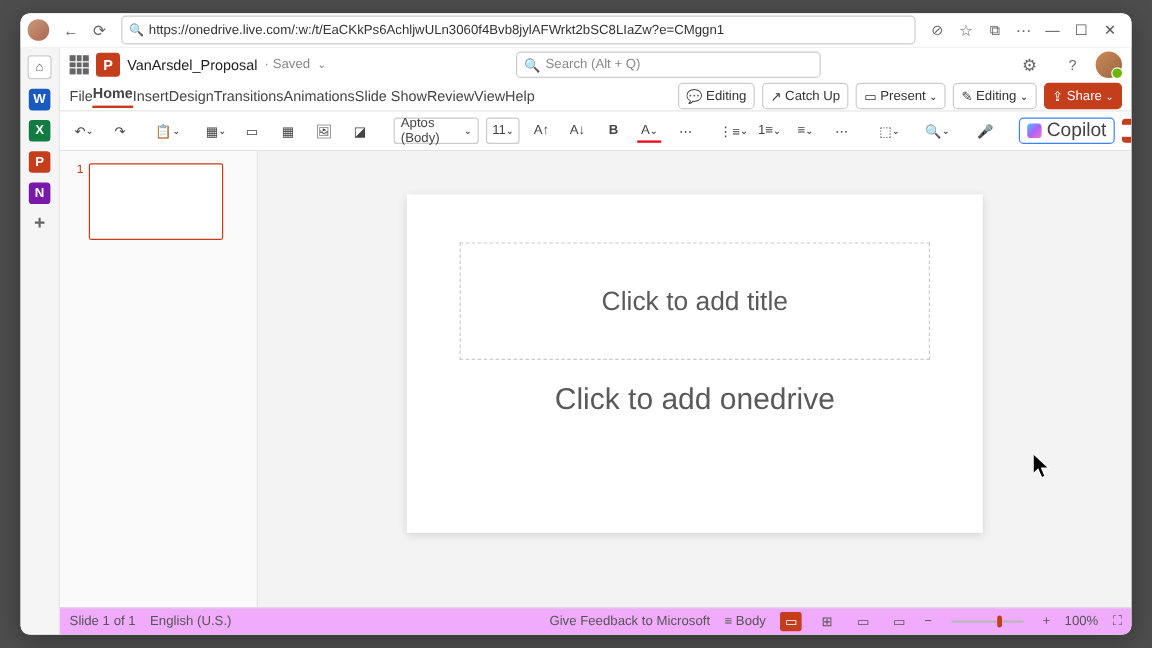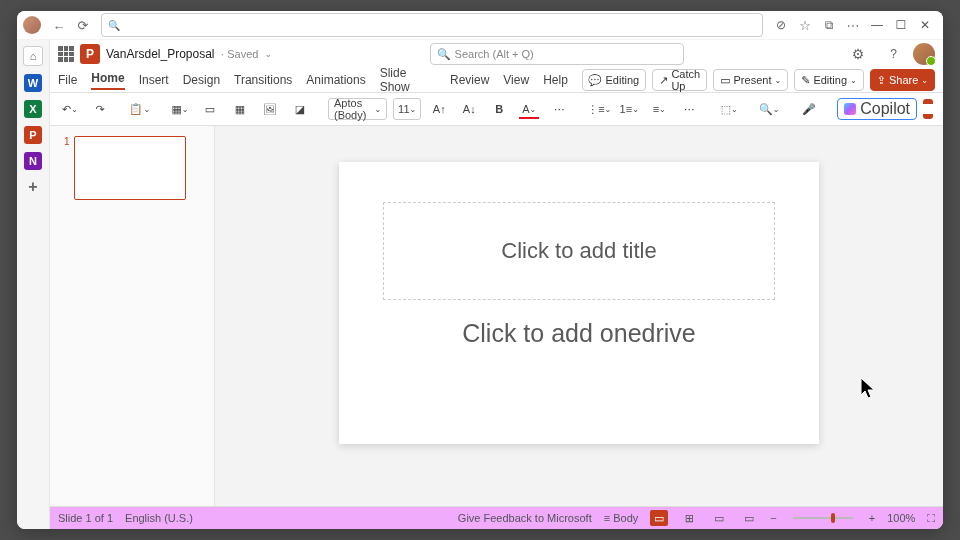--- a/index.html
+++ b/index.html
@@ -20,30 +20,30 @@
 .waffle span{background:#666}
 .p-icon{width:20px;height:20px;background:#C43E1C;color:#fff;border-radius:3px;font-size:12px;font-weight:bold;display:flex;align-items:center;justify-content:center}
 .doc-name{font-size:12px;color:#222}
 .saved{font-size:11px;color:#888}
 .chev{font-size:9px;color:#888}
 .spacer{flex:1}
 .search{width:240px;height:20px;border:1px solid #ccc;border-radius:4px;display:flex;align-items:center;font-size:11px;color:#888;padding:0 6px;gap:4px}
 .gear{font-size:14px;color:#666;margin:0 10px}
 .avatar{width:22px;height:22px;border-radius:50%;background:linear-gradient(135deg,#c85,#964);position:relative}
 .avatar::after{content:"";position:absolute;right:-1px;bottom:-1px;width:8px;height:8px;border-radius:50%;background:#6bb700;border:1.5px solid #fff}
-.tabs{height:24px;display:flex;align-items:center;padding:0 8px;gap:14px;font-size:12px;color:#444;border-bottom:1px solid #e0e0e0}
+.tabs{height:24px;display:flex;align-items:center;padding:0 8px;font-size:12px;color:#444;border-bottom:1px solid #e0e0e0}
 .tab{cursor:pointer}
 .tab.active{font-weight:600;border-bottom:2px solid #C43E1C;padding-bottom:3px;margin-bottom:-1px}
 .tab-right{margin-left:auto;display:flex;gap:6px;align-items:center}
 .pill{height:20px;border:1px solid #ccc;border-radius:4px;font-size:11px;color:#333;display:flex;align-items:center;padding:0 6px;gap:3px;background:#fff}
 .pill.share{background:#C43E1C;color:#fff;border-color:#C43E1C}
 .ribbon{height:32px;display:flex;align-items:center;padding:0 8px;gap:6px;border-bottom:1px solid #e0e0e0;background:#fff;font-size:11px;color:#444}
 .rb{height:22px;min-width:18px;display:flex;align-items:center;justify-content:center;padding:0 3px;border-radius:3px}
 .sep{width:1px;height:18px;background:#ddd;margin:0 2px}
-.font-sel{height:20px;border:1px solid #ccc;border-radius:3px;padding:0 5px;display:flex;align-items:center;gap:8px;font-size:11px}
+.font-sel{height:20px;border:1px solid #ccc;border-radius:3px;padding:0 5px;display:flex;align-items:center;gap:20px;font-size:11px}
 .size-sel{height:20px;width:36px;border:1px solid #ccc;border-radius:3px;padding:0 4px;display:flex;align-items:center;justify-content:space-between;font-size:11px}
 .fc{position:relative}
 .fc .bar{position:absolute;bottom:1px;left:2px;right:2px;height:2px;background:#e81123}
 .copilot{height:20px;border:1px solid #3b82f6;border-radius:4px;padding:0 6px;display:flex;align-items:center;gap:4px;font-size:16px}
 .cp-ic{width:12px;height:12px;border-radius:3px;background:linear-gradient(135deg,#4cc2ff,#a864ff,#ff6ec7)}
 .designer{width:20px;height:20px;background:#C43E1C;border-radius:3px;display:flex;align-items:center;justify-content:center}
 .designer span{width:10px;height:10px;background:#fff}
 .content{flex:1;display:flex;overflow:hidden;background:#f5f5f5}
 .thumbs{width:150px;background:#fafafa;border-right:1px solid #e5e5e5;padding:10px 0 0 14px}
 .thumb-wrap{display:flex;gap:4px}
@@ -65,20 +65,21 @@
 <body>
 
 <div class="window">
 
   <div class="browser-bar">
     <div class="circle"></div>
     <div class="br-btn">←</div>
     <div class="br-btn">⟳</div>
     <div class="url-wrap">
       <span class="lock">🔍</span>
+      <span class="url">https://onedrive.live.com/:w:/t/EaCKkPs6AchljwULn3060f4Bvb8jylAFWrkt2bSC8LIaZw?e=CMggn1</span>
     </div>
     <div class="br-btn" style="font-size:12px">⊘</div>
     <div class="br-btn">☆</div>
     <div class="br-btn" style="font-size:12px">⧉</div>
     <div class="br-btn">⋯</div>
     <div class="win-ctrl">—</div>
     <div class="win-ctrl">☐</div>
     <div class="win-ctrl">✕</div>
   </div>
 

